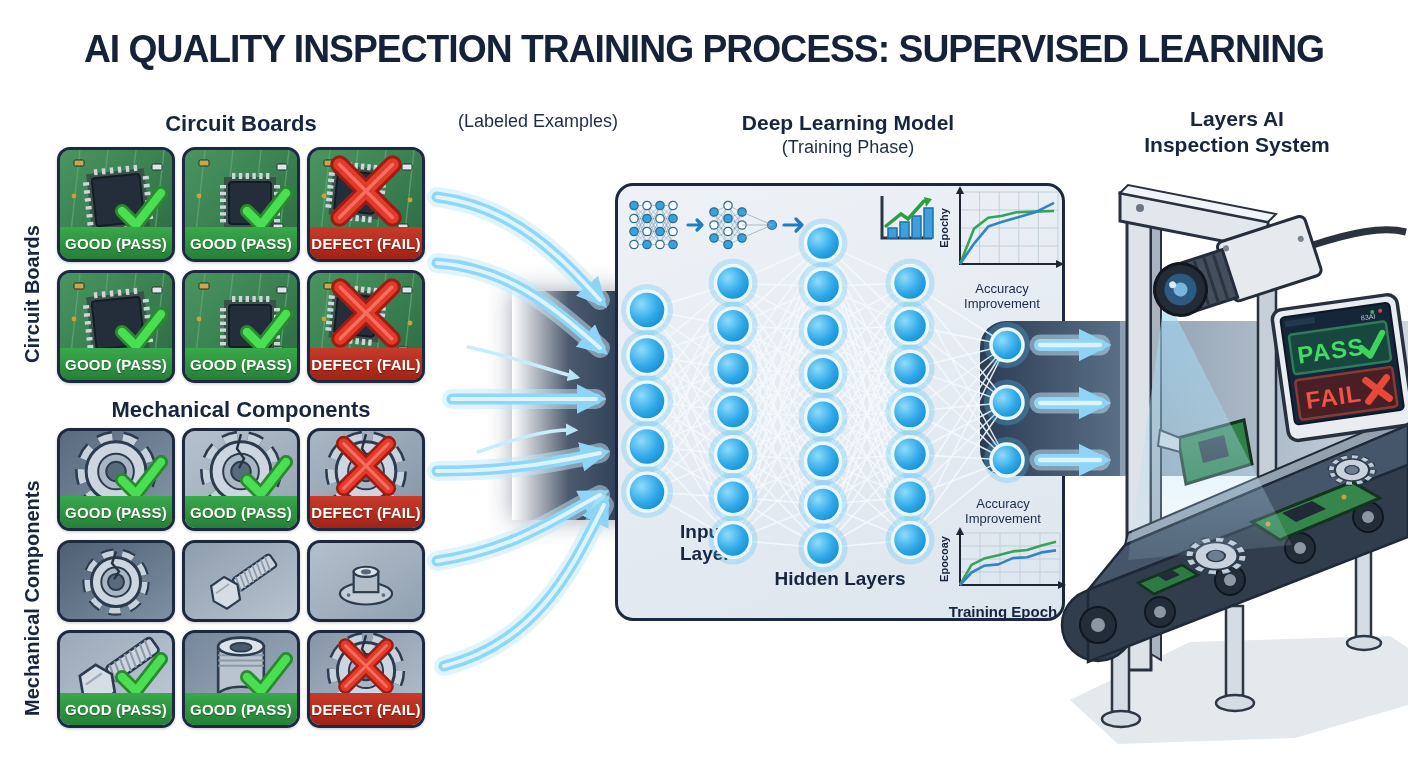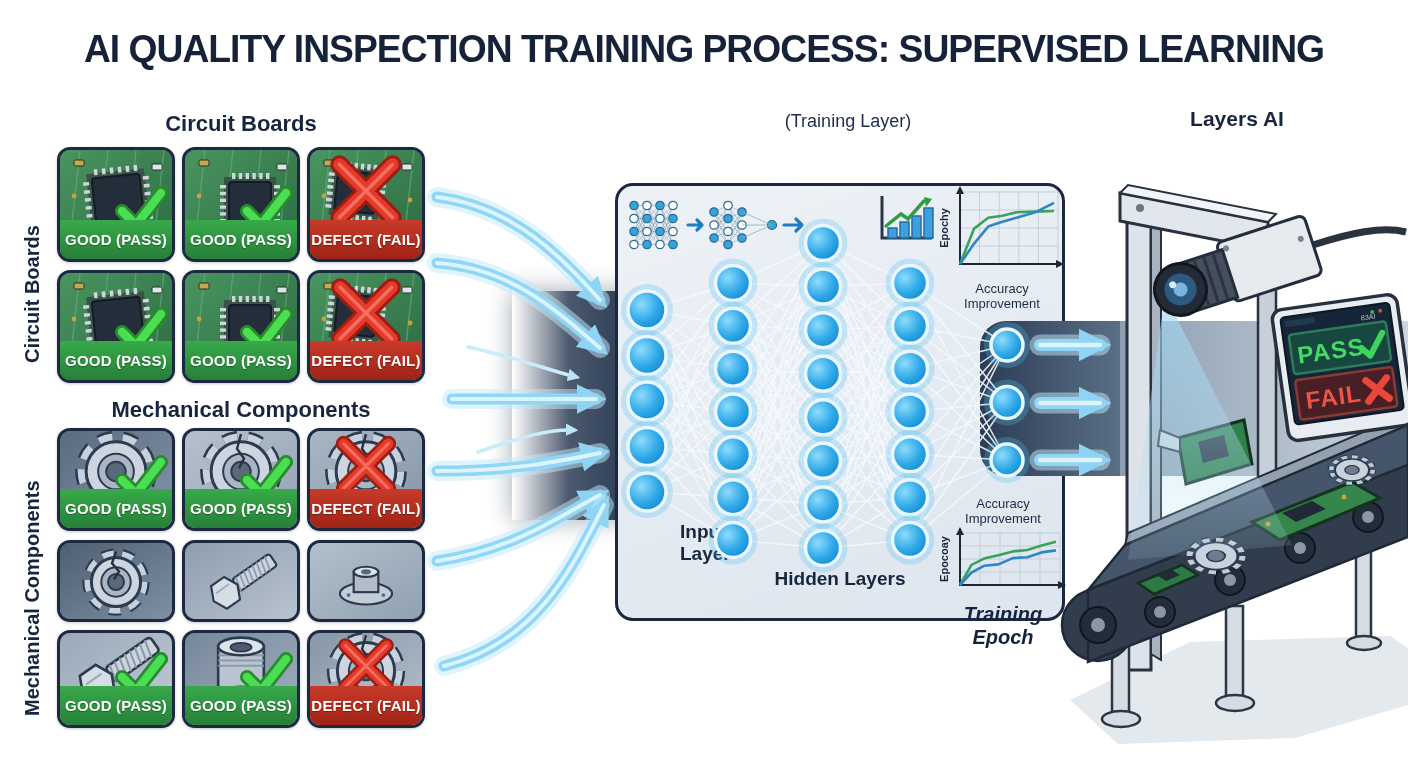--- a/index.html
+++ b/index.html
@@ -11,58 +11,61 @@
          color:#152238;letter-spacing:-1px;transform:scaleX(.98);white-space:nowrap;}
   .colhead{position:absolute;text-align:center;line-height:1.25;}
   .colhead .l1{font-weight:bold;font-size:21px;color:#17253f;}
   .colhead .l2{font-size:18px;color:#1d2c48;}
   .colhead .l1b{font-weight:bold;font-size:21px;color:#17253f;}
   .vlabel{position:absolute;writing-mode:vertical-rl;transform:rotate(180deg);
           font-weight:bold;font-size:20px;color:#17253f;display:flex;align-items:center;justify-content:center;}
   .card{position:absolute;border:3px solid #1d2940;border-radius:13px;overflow:hidden;
         background:#7f8fa1;box-shadow:0 1px 3px rgba(20,35,60,.25);}
   .card svg{display:block;}
-  .strip{position:absolute;left:0;right:0;bottom:0;height:39px;display:flex;align-items:center;
+  .strip{position:absolute;left:0;right:0;bottom:0;height:32px;display:flex;align-items:center;
          justify-content:center;color:#fff;font-weight:bold;font-size:15px;letter-spacing:.2px;
          text-shadow:0 1px 1px rgba(0,0,0,.35);}
   .strip.good{background:linear-gradient(180deg,#38a94a,#268038);}
   .strip.defect{background:linear-gradient(180deg,#c83a2a,#a02315);}
   .overlay{position:absolute;pointer-events:none;}
   #model-box{position:absolute;left:615px;top:183px;width:450px;height:438px;border:3px solid #1c2840;
              border-radius:18px;background:linear-gradient(160deg,#eef2f7,#dde5ee);}
   .band{position:absolute;}
   #band-left{left:512px;top:291px;width:190px;height:229px;border-radius:0 54px 54px 0;
              background:linear-gradient(90deg,rgba(44,60,84,0),rgba(44,60,84,.85) 30%,#2b3c55 62%,#33465f);
              box-shadow:0 0 24px rgba(44,60,84,.45);}
   #band-right{left:980px;top:321px;width:140px;height:155px;border-radius:26px 0 0 26px;
               background:linear-gradient(90deg,#2b3c55,#5a6f86);}
   #band-out{left:1120px;top:321px;width:288px;height:155px;
             background:linear-gradient(90deg,#7e92a6,#c8d2dd);opacity:.9;}
   .mini-caption{font-weight:normal;font-size:13px;color:#1b2b45;text-align:center;line-height:1.12;}
-  .xcaption{font-weight:bold;font-size:20px;color:#15243e;text-align:center;font-style:italic;}
+  .xcaption{font-weight:bold;font-size:15px;color:#15243e;text-align:center;}
   .mlabel{position:absolute;font-weight:bold;font-size:19px;color:#17253f;line-height:1.15;}
   svg text{font-family:"Liberation Sans",sans-serif;}
 </style>
 </head>
 <body>
 
 <div id="canvas">
 
   <div class="title">AI QUALITY INSPECTION TRAINING PROCESS: SUPERVISED LEARNING</div>
 
   <div class="colhead" style="left:41px;top:110px;width:400px;">
     <span class="l1" style="font-size:22px;">Circuit Boards</span>
   </div>
   <div class="colhead" style="left:388px;top:110px;width:300px;">
+    <div class="l2">(Labeled Examples)</div>
   </div>
   <div class="colhead" style="left:698px;top:110px;width:300px;">
-    <div class="l2">(Training Layer)</div>
+    <div class="l1">Deep Learning Model</div>
+    <div class="l2">(Training Phase)</div>
   </div>
   <div class="colhead" style="left:1087px;top:106px;width:300px;">
     <div class="l1b">Layers AI</div>
+    <div class="l1b">Inspection System</div>
   </div>
   <div class="colhead" style="left:41px;top:396px;width:400px;">
     <span class="l1" style="font-size:22px;">Mechanical Components</span>
   </div>
 
   <div class="vlabel" style="left:18px;top:193px;height:202px;width:28px;">Circuit Boards</div>
   <div class="vlabel" style="left:18px;top:448px;height:300px;width:28px;">Mechanical Components</div>
 
   <div id="band-left" class="band"></div>
   <div id="model-box"></div>

